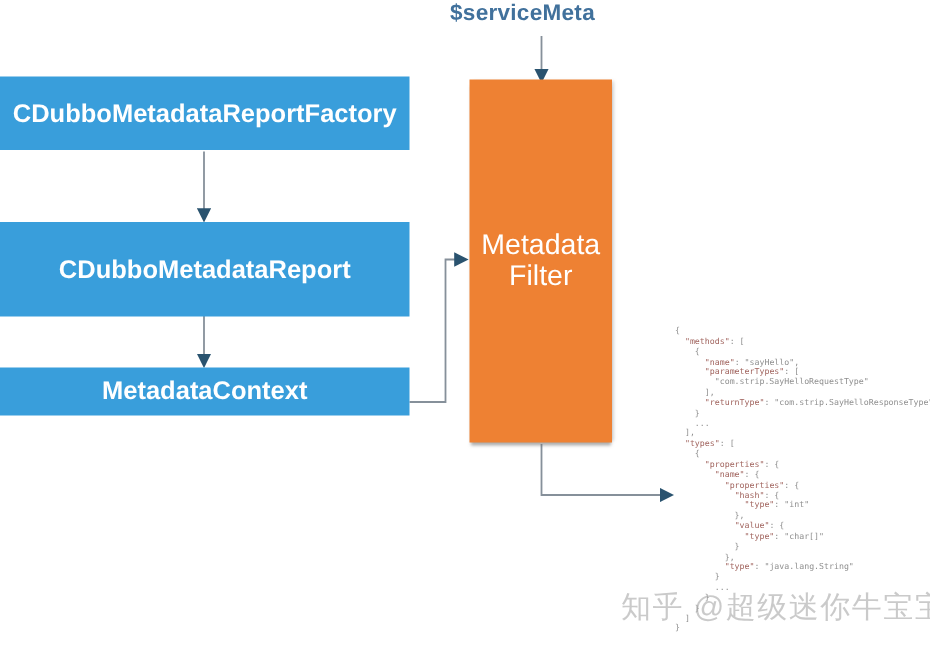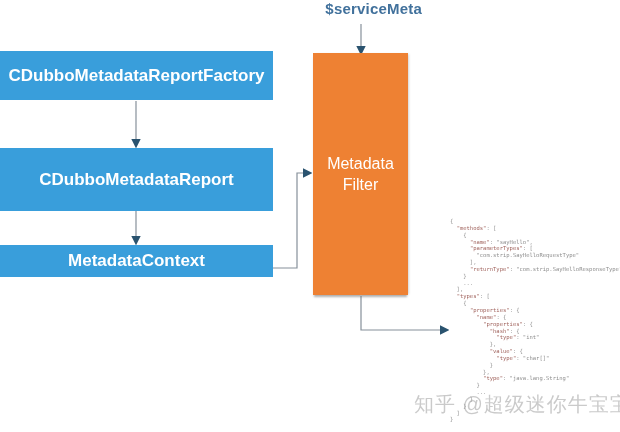--- a/index.html
+++ b/index.html
@@ -10,25 +10,25 @@
   .box{
     position:absolute;display:flex;align-items:center;justify-content:center;
     color:#ffffff;text-align:center;box-sizing:border-box;
   }
   .blue{background:#399edb;font-size:17px;font-weight:bold;}
   #factory{left:0;top:51px;width:273px;height:49px;}
   #report{left:0;top:148px;width:273px;height:63px;}
   #context{left:0;top:245px;width:273px;height:32px;}
   #filter{
     left:313px;top:53px;width:95px;height:242px;background:#ee8133;
-    font-size:16px;line-height:21px;padding:0 10px;
+    font-size:19px;line-height:21px;padding:0 10px;
     box-shadow:0 3px 2px -1px rgba(110,110,110,.55), 2px 0 2px -1px rgba(150,150,150,.35);
   }
   #service-meta{
-    position:absolute;left:300px;top:0;width:122px;text-align:right;
+    position:absolute;left:300px;top:0;width:122px;text-align:left;
     color:#41719c;font-size:15px;font-weight:bold;letter-spacing:.2px;
   }
   #edges{position:absolute;left:0;top:0;}
   .edge{fill:none;stroke:#86909a;stroke-width:1.2;}
   #json-code{
     position:absolute;left:450px;top:218px;margin:0;
     font-family:"DejaVu Sans Mono", monospace;
     font-size:5.5px;line-height:6.85px;color:#8f8f8f;
   }
   #json-code div{white-space:pre;}

